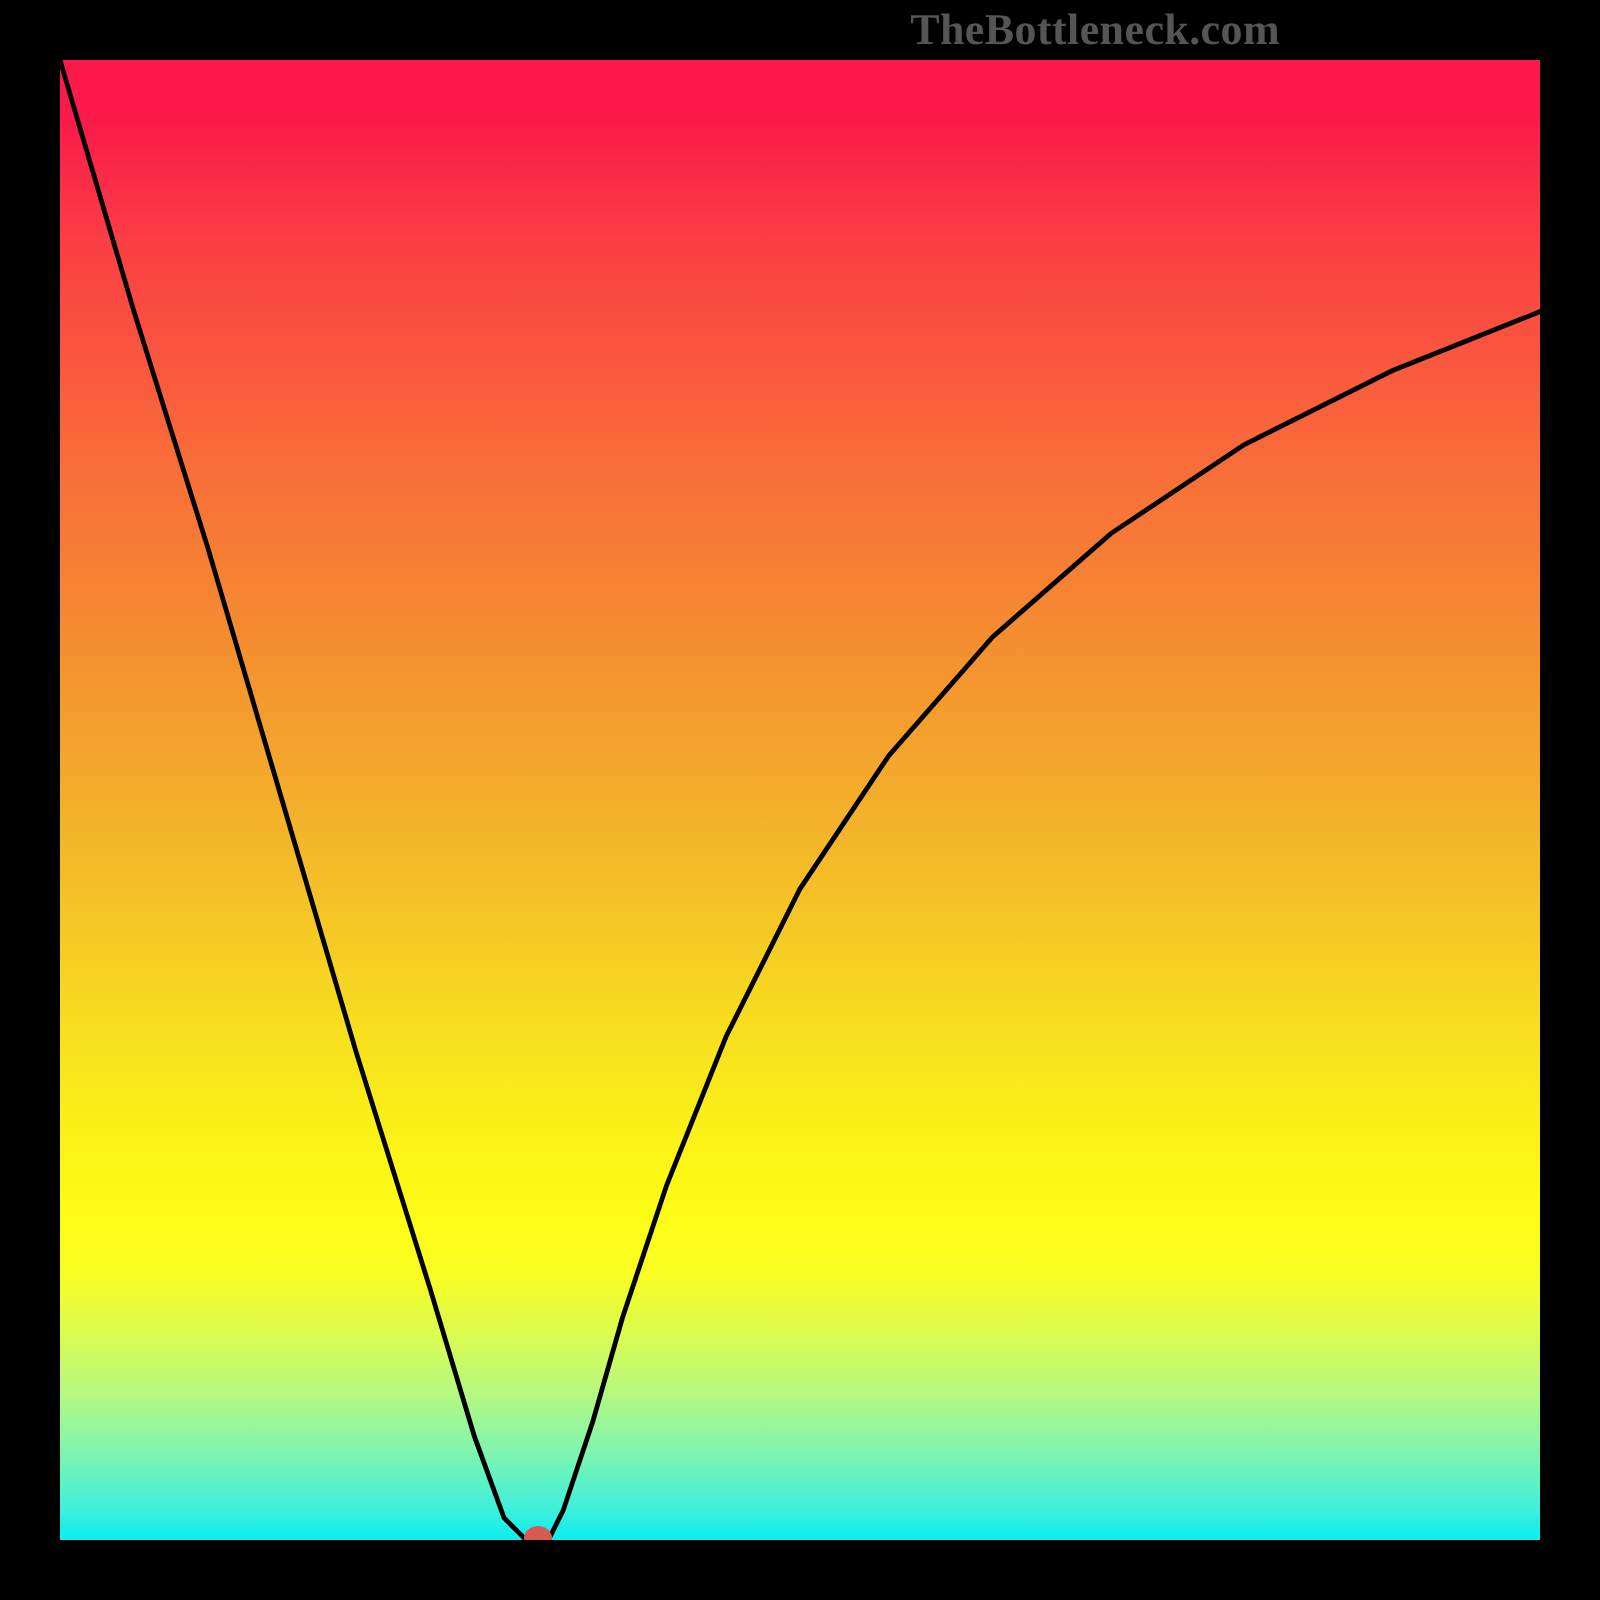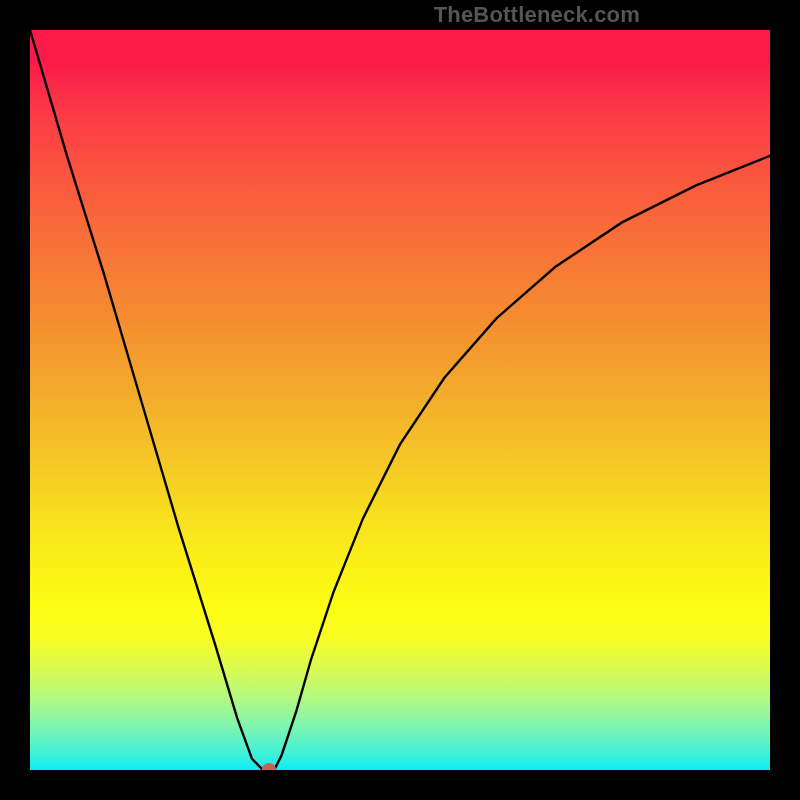--- a/index.html
+++ b/index.html
@@ -9,20 +9,21 @@
     height: 800px;
     background: #000;
     font-family: Arial, Helvetica, sans-serif;
     overflow: hidden;
   }
   .frame {
     position: relative;
     width: 658px;
     height: 800px;
     background: #000;
+    font-family: Liberation Serif, serif;
   }
   .watermark {
     position: absolute;
     top: 2px;
     right: 18px;
     color: #555;
     font-size: 22px;
     font-weight: 600;
     letter-spacing: 0.2px;
     user-select: none;

